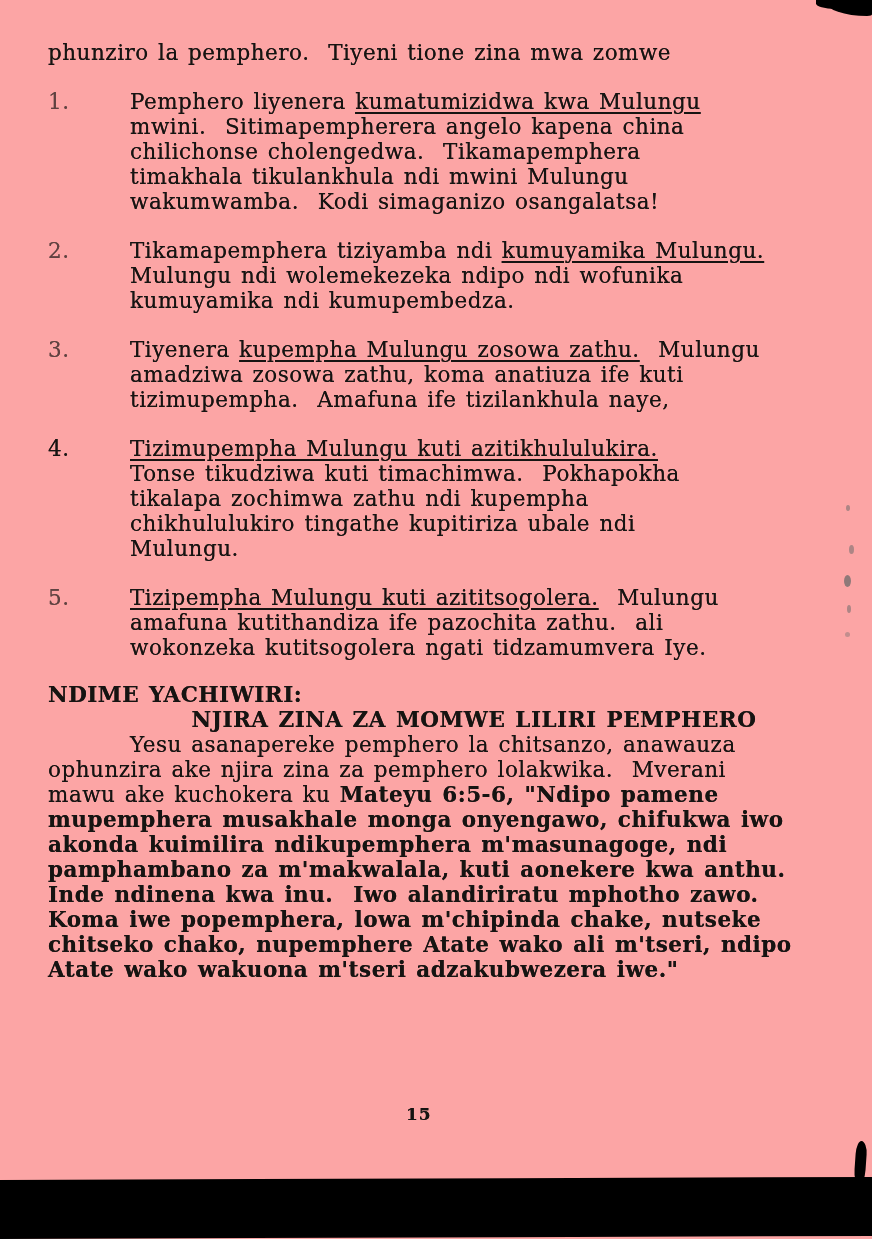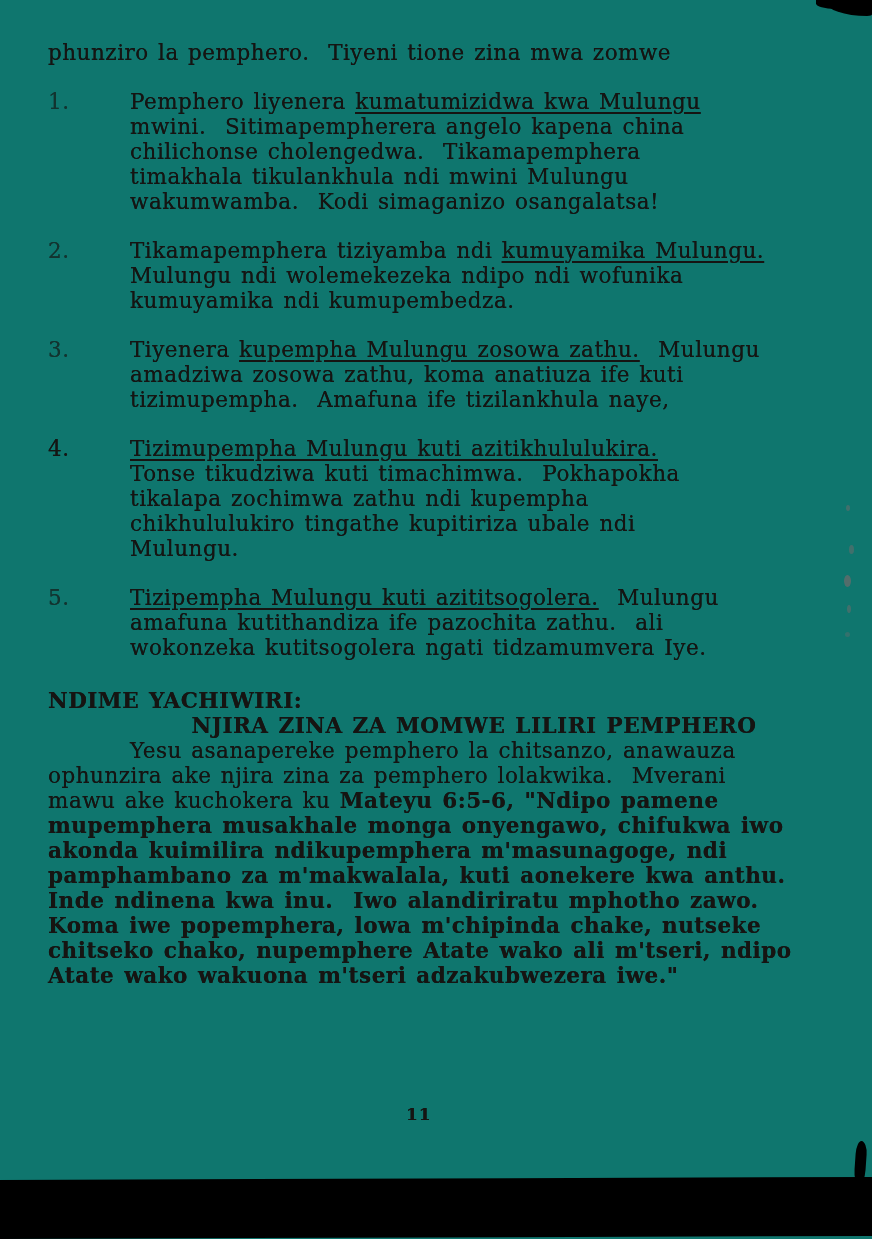--- a/index.html
+++ b/index.html
@@ -1,20 +1,20 @@
 <!DOCTYPE html>
 <html><head>
 <meta charset="utf-8">
 <style>
   html, body { margin: 0; padding: 0; background: #e8e8e8; }
   .page {
     position: relative;
     width: 872px;
     height: 1239px;
-    background: #0f766e;
+    background: #fca5a5;
     overflow: hidden;
     font-family: "DejaVu Serif", "Liberation Serif", serif;
     color: #161412;
   }
   .content {
     position: absolute;
     left: 48px;
     top: 40px;
     width: 770px;
     font-size: 21.5px;
@@ -28,21 +28,21 @@
     text-decoration: underline;
     text-decoration-thickness: 2px;
     text-underline-offset: 3px;
     margin-top: 20px;
   }
   .b { font-weight: 700; }
   .numbered-list { margin-top: 6px; }
   .list-item { display: flex; margin-top: 24px; }
   .marker { width: 82px; flex: 0 0 82px; }
   .marker.faded { opacity: 0.68; filter: blur(0.3px); }
-  .section { margin-top: 28px; }
+  .section { margin-top: 22px; }
   .section-heading { font-weight: 700; }
   .section-subheading { font-weight: 700; padding-left: 82px; white-space: pre; text-align: center; }
   .paragraph .line:first-child { text-indent: 82px; }
   .page-number {
     position: absolute;
     left: 406px;
     top: 1104px;
     font-size: 17px;
     font-weight: 700;
     letter-spacing: 1px;
@@ -157,21 +157,21 @@
           <div class="line"><span class="b">pamphambano za m'makwalala, kuti aonekere kwa anthu.</span></div>
           <div class="line"><span class="b">Inde ndinena kwa inu.  Iwo alandiriratu mphotho zawo.</span></div>
           <div class="line"><span class="b">Koma iwe popemphera, lowa m'chipinda chake, nutseke</span></div>
           <div class="line"><span class="b">chitseko chako, nupemphere Atate wako ali m'tseri, ndipo</span></div>
           <div class="line"><span class="b">Atate wako wakuona m'tseri adzakubwezera iwe."</span></div>
         </div>
     </div>
 
   </div>
 
-  <div class="page-number">11</div>
+  <div class="page-number">15</div>
 
   <div class="artifact blob-top-right"></div>
   <div class="artifact bottom-band"></div>
   <div class="artifact smudge-right-bottom"></div>
   <div class="speck" style="left:846px; top:505px; width:4px; height:6px;"></div>
   <div class="speck" style="left:849px; top:545px; width:5px; height:9px;"></div>
   <div class="speck" style="left:844px; top:575px; width:7px; height:12px; opacity:0.75;"></div>
   <div class="speck" style="left:847px; top:605px; width:4px; height:8px;"></div>
   <div class="speck" style="left:845px; top:632px; width:5px; height:5px; opacity:0.4;"></div>
 

